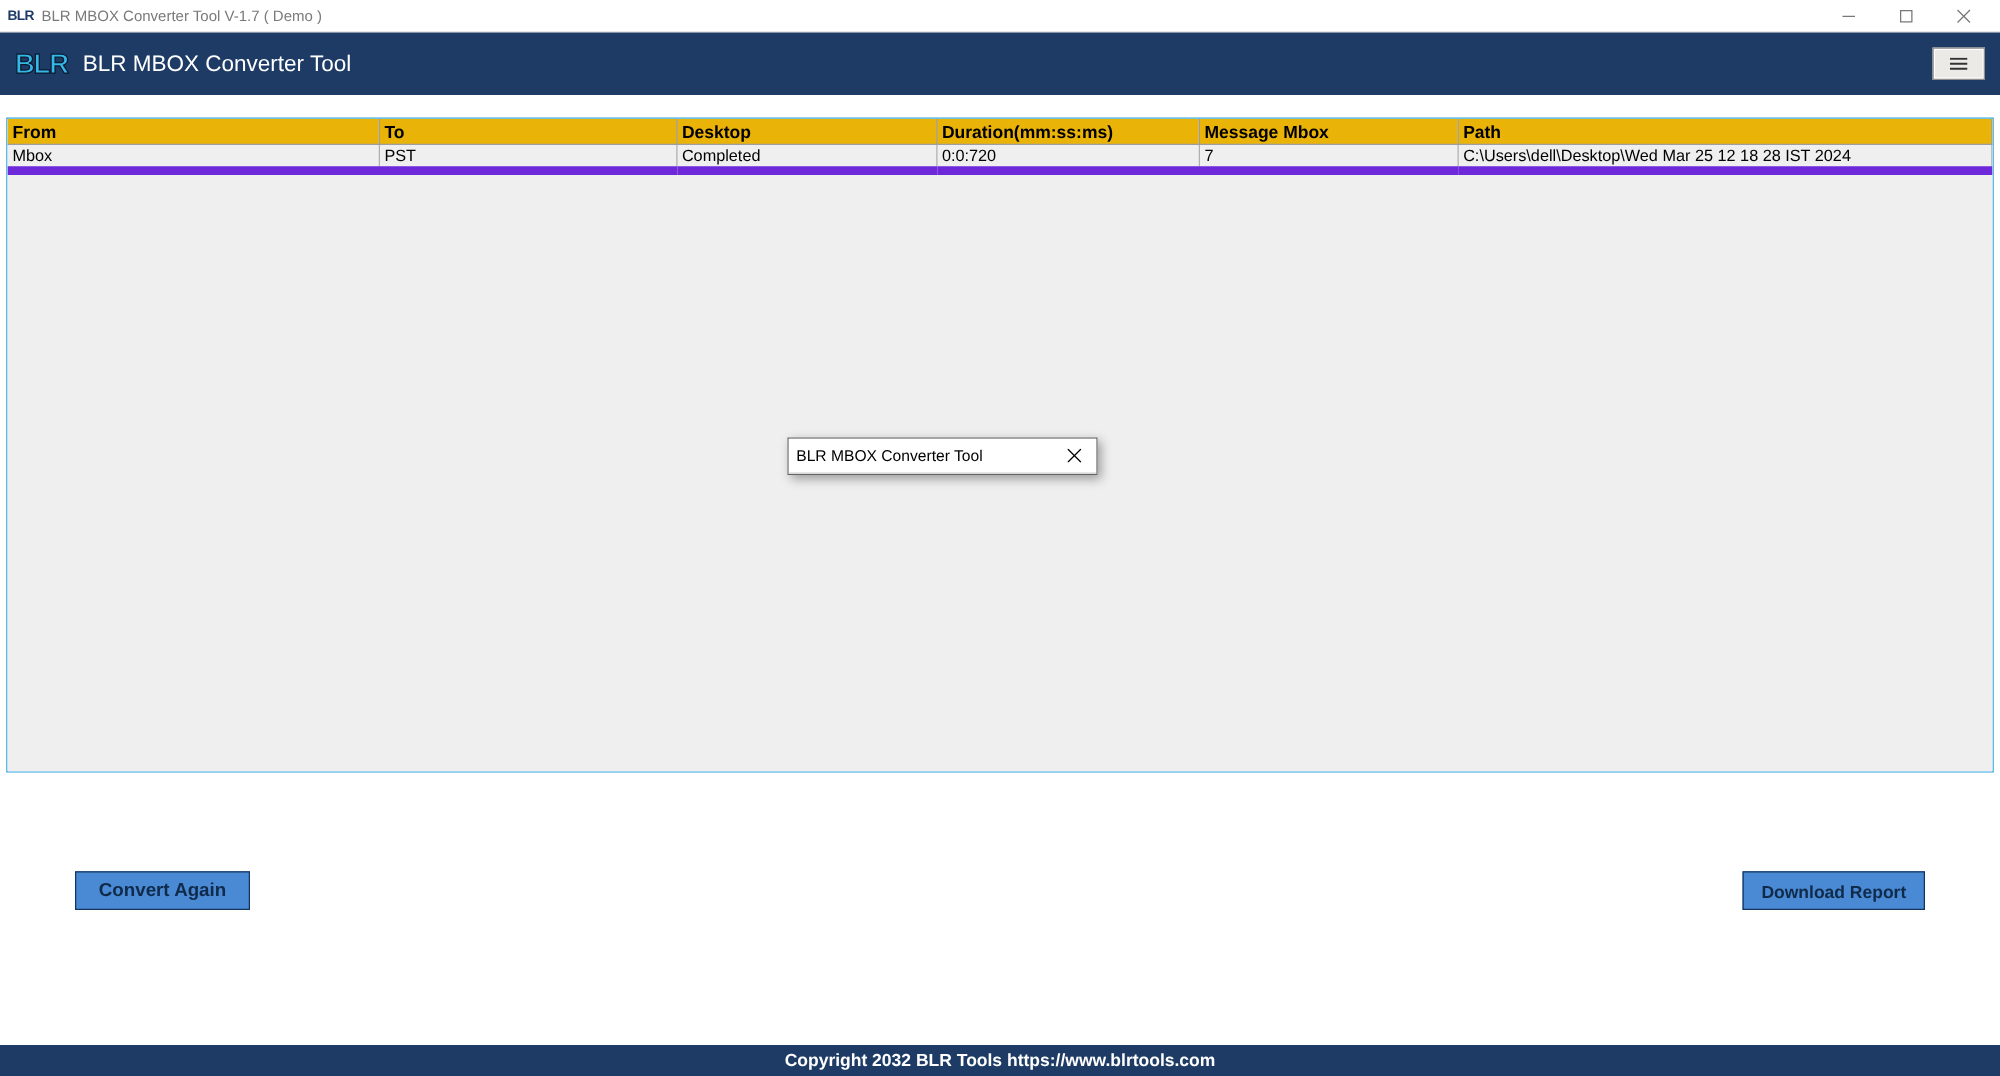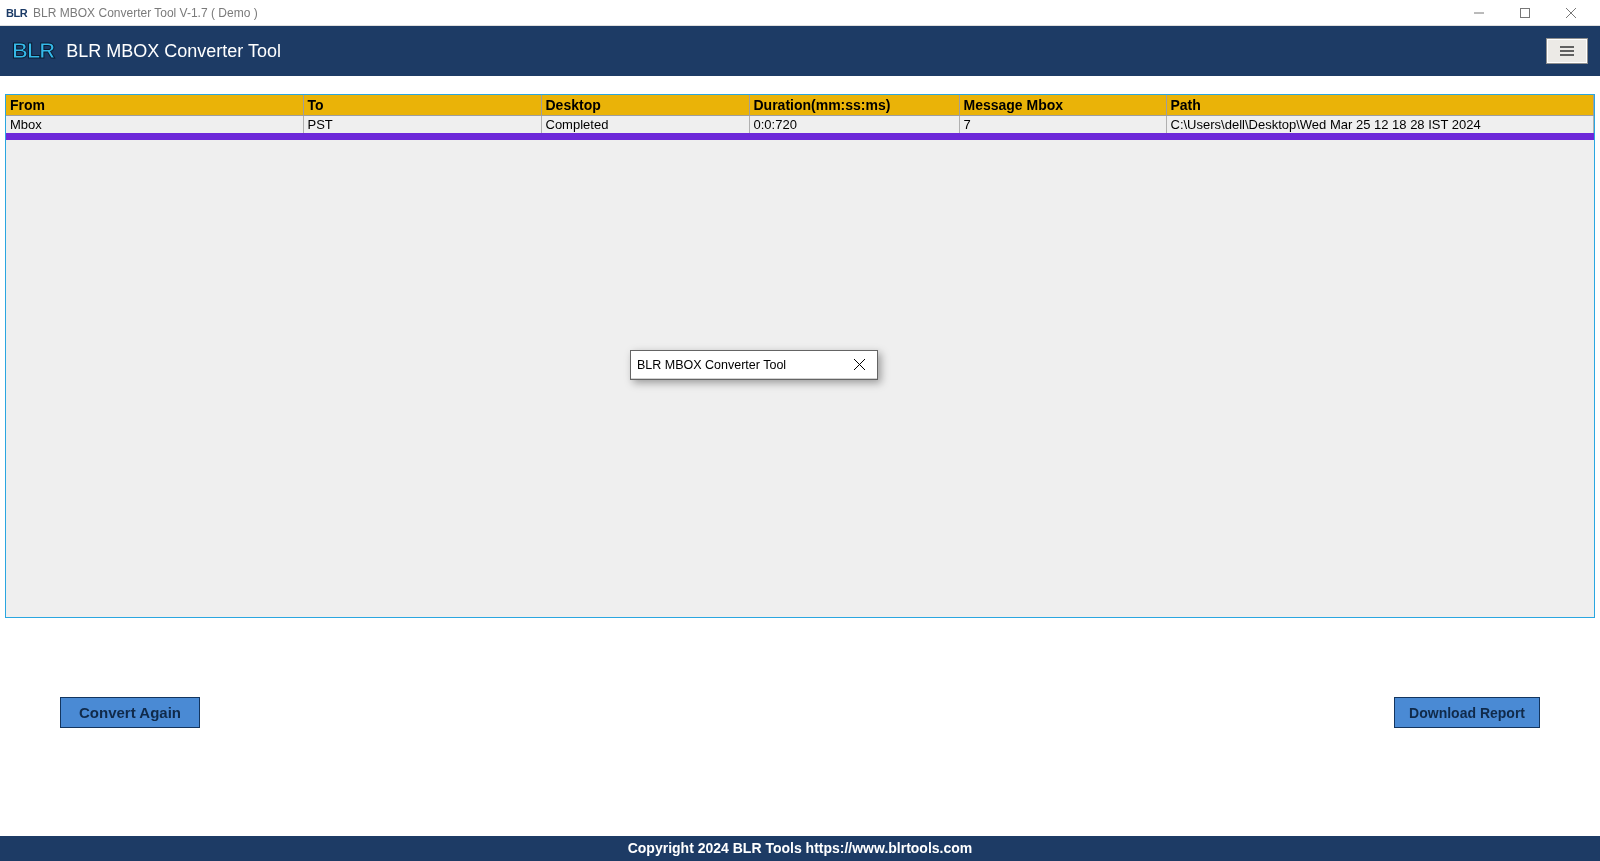--- a/index.html
+++ b/index.html
@@ -291,21 +291,21 @@
       </tbody>
     </table>
   </div>
 </div>
 
 <div class="footer-buttons">
   <button class="btn">Convert Again</button>
   <button class="btn download">Download Report</button>
 </div>
 
-<div class="copyright-bar">Copyright 2024 BLR Tools https://www.blrtools.com</div>
+<div class="copyright-bar">Copyright 2032 BLR Tools https://www.blrtools.com</div>
 
 <div class="dialog">
   <div class="dialog-titlebar">
     <span>BLR MBOX Converter Tool</span>
     <div class="dialog-close">
       <svg width="11" height="11" viewBox="0 0 11 11">
           <line x1="0" y1="0" x2="11" y2="11" stroke="#000" stroke-width="1"></line>
           <line x1="11" y1="0" x2="0" y2="11" stroke="#000" stroke-width="1"></line>
         </svg>
     </div>

